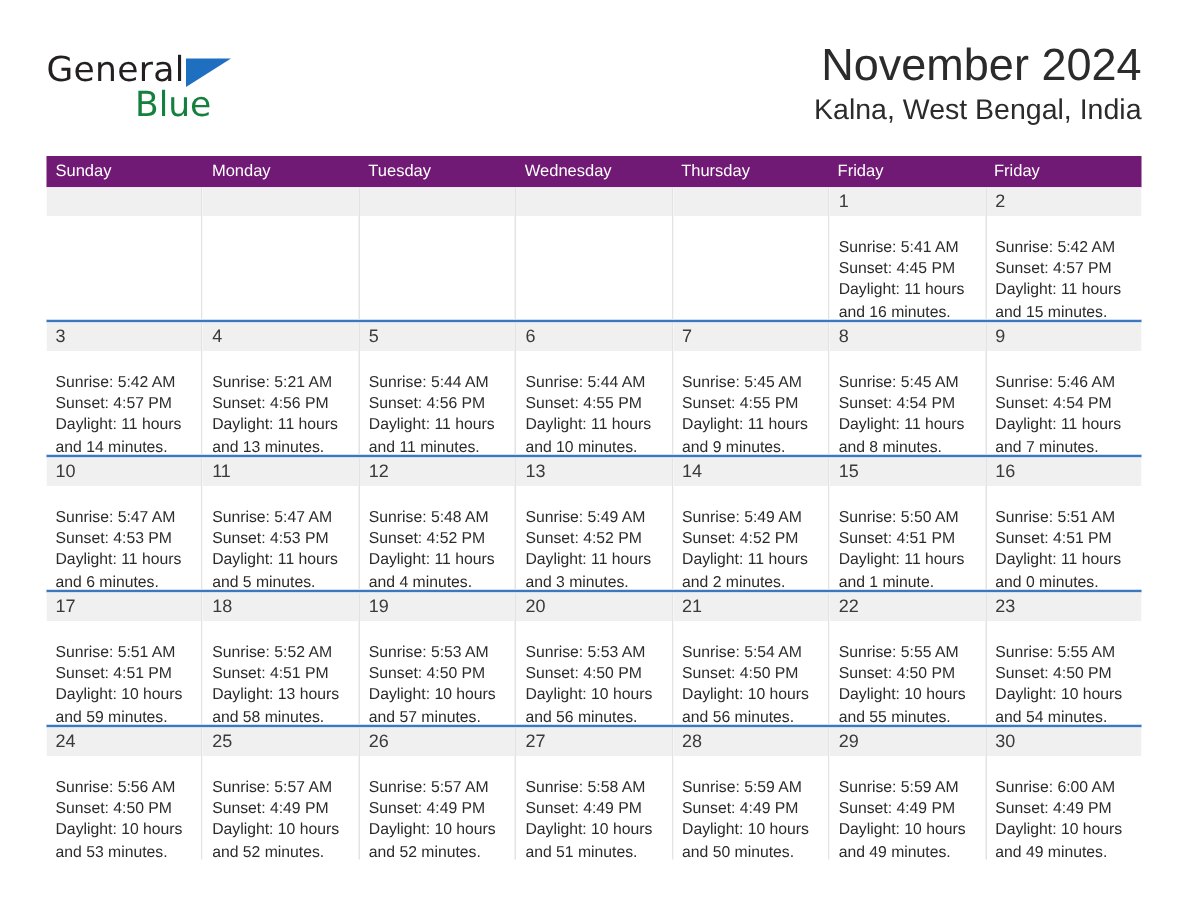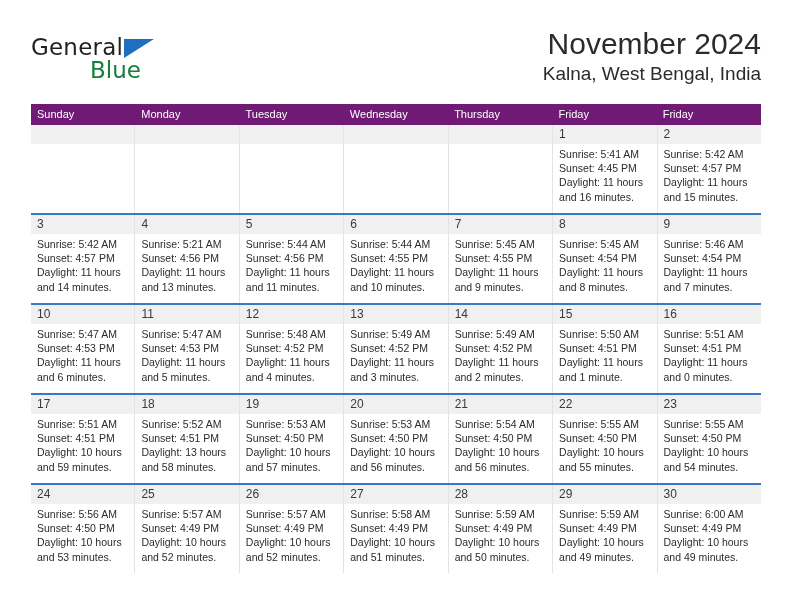--- a/index.html
+++ b/index.html
@@ -130,21 +130,21 @@
     color: #3a3a3a;
     font-size: 12px;
     line-height: 19px;
     padding-left: 6px;
     box-sizing: border-box;
   }
   .cell.empty .daynum {
     background: #f0f0f0;
   }
   .details {
-    padding: 3px 5px 0 6px;
+    padding: 14px 5px 0 6px;
     font-size: 10.5px;
     line-height: 14.2px;
     color: #2b2b2b;
   }
   .details div {
     white-space: nowrap;
   }
   .details .daylight {
     white-space: normal;
   }

